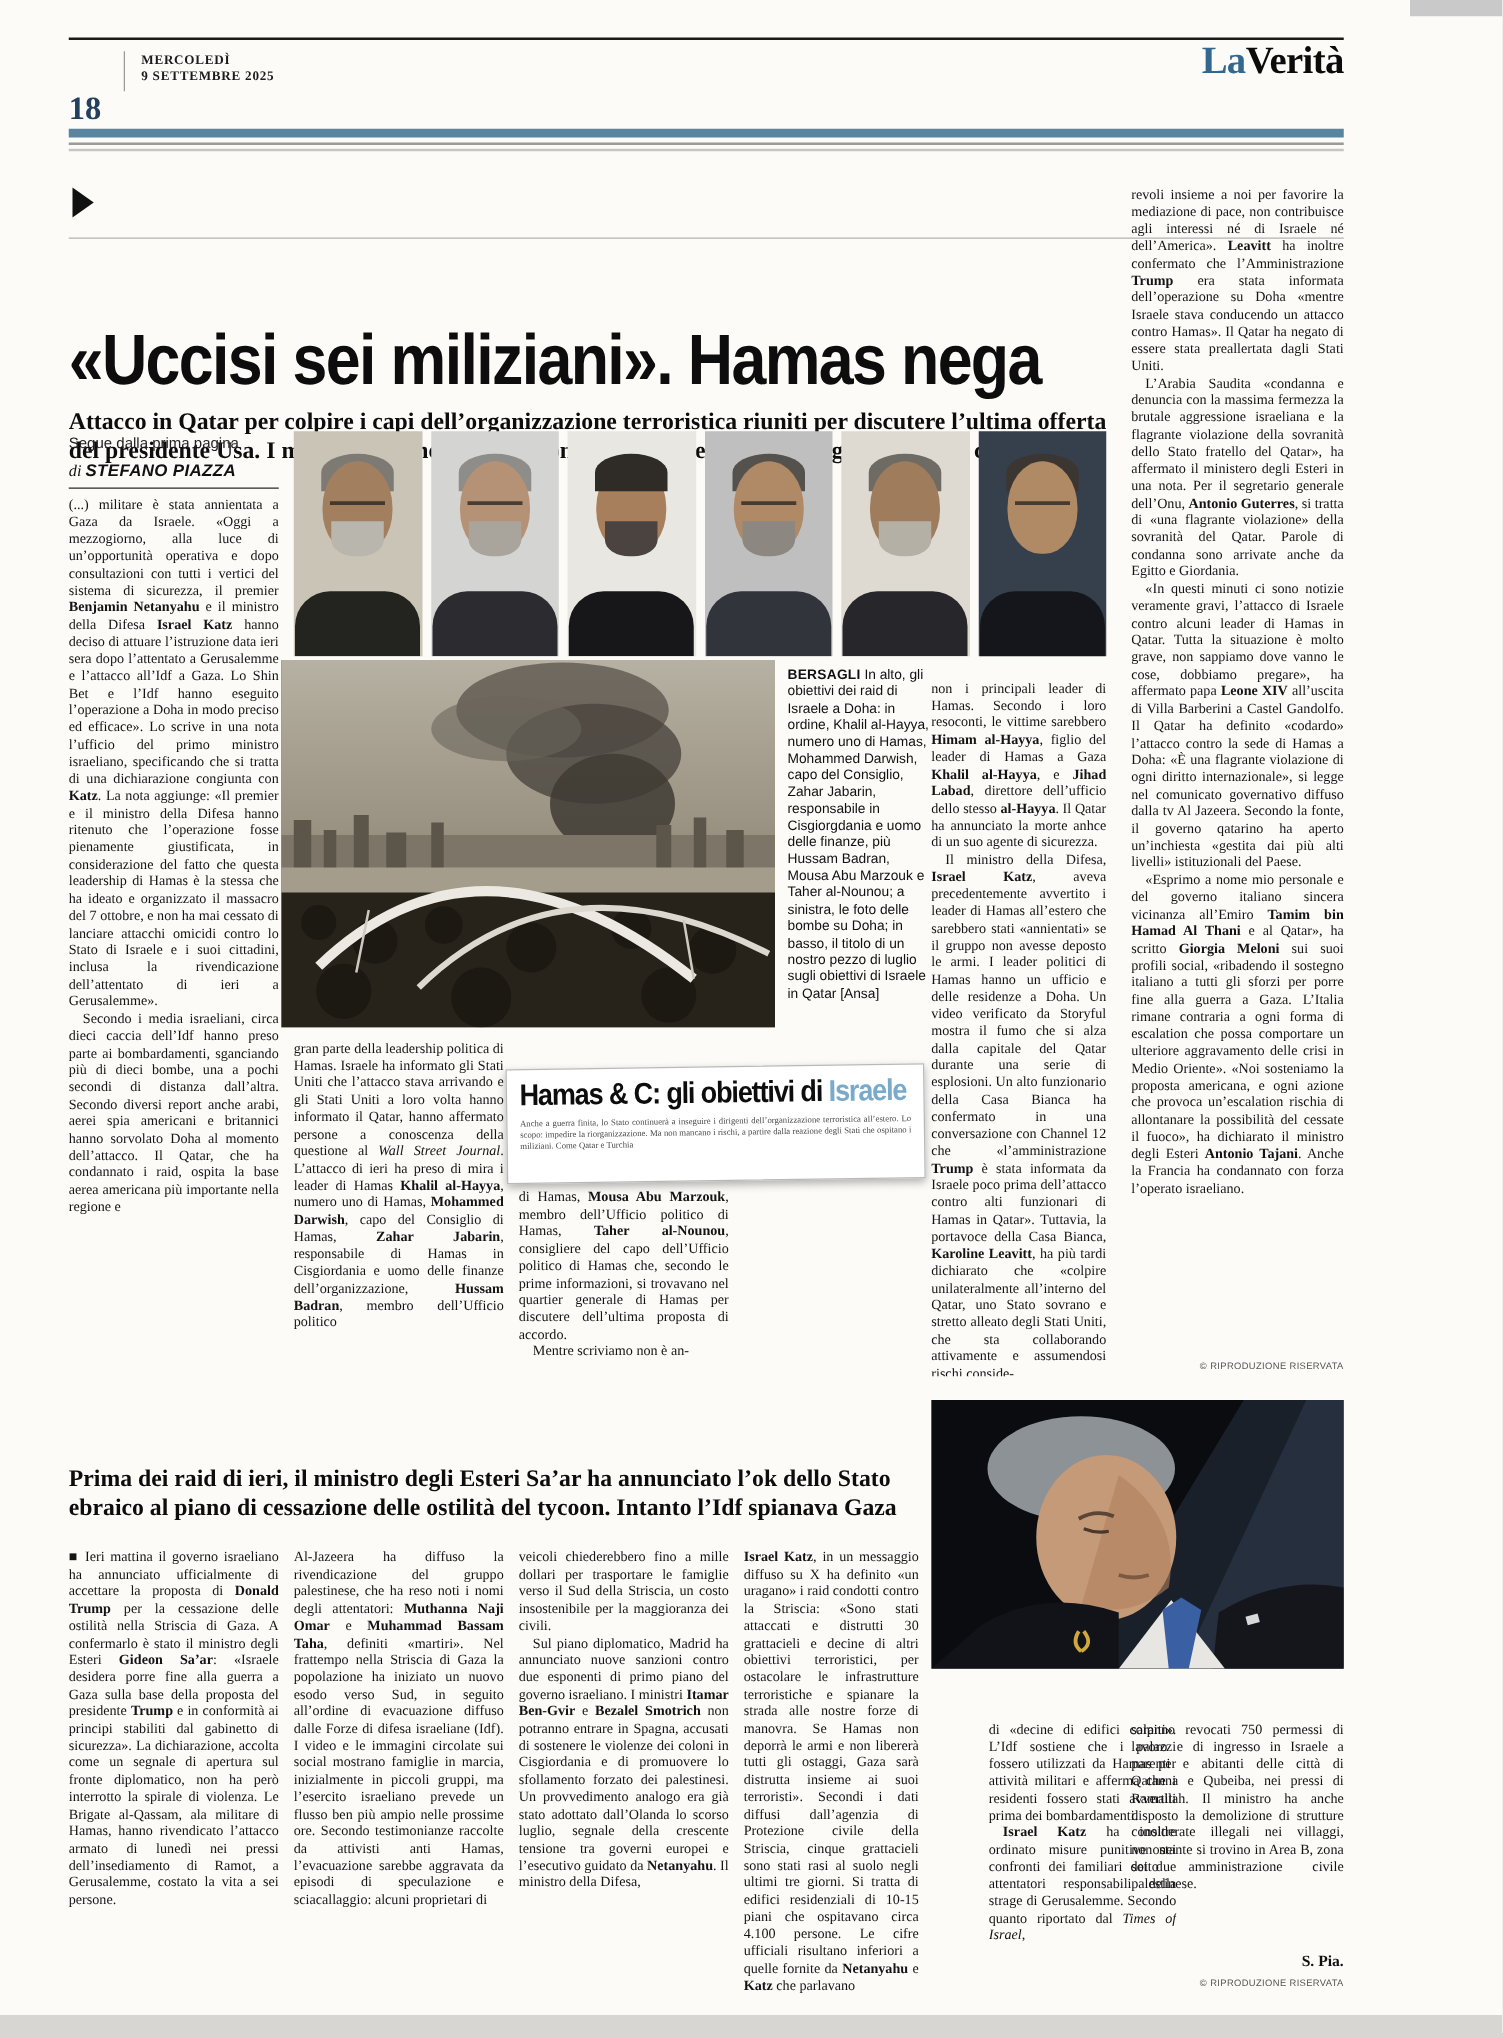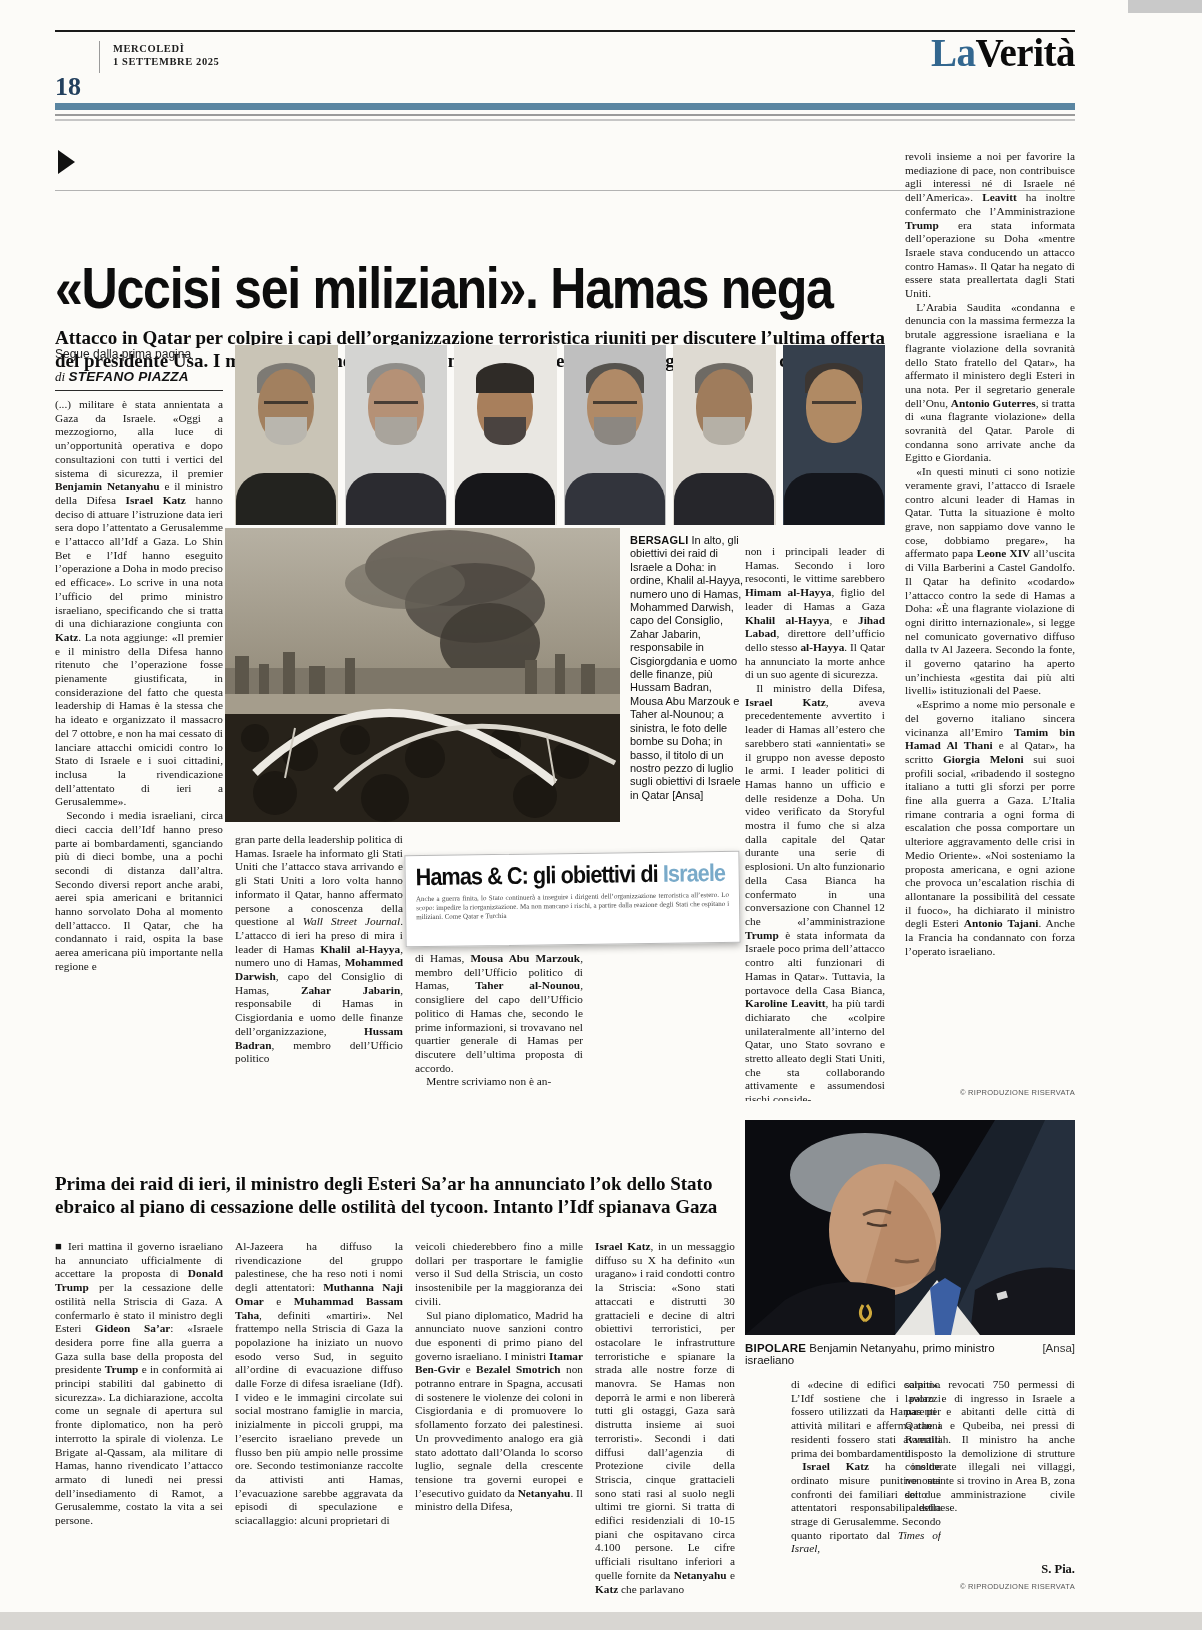--- a/index.html
+++ b/index.html
@@ -5,21 +5,21 @@
   html,body{margin:0;padding:0;background:#e8e8e8;}
   .page{position:relative;width:1202px;height:1630px;margin:0 auto;background:#fcfbf8;
         font-family:"Liberation Serif",serif;color:#111;overflow:hidden;}
   .abs{position:absolute;}
 
   
   .rule-top{background:#1a1a1a;height:2px;}
   .pagenum{font-size:26px;font-weight:bold;color:#23405e;font-family:"Liberation Serif",serif;margin-top:35px;}
   .vdiv{width:1px;background:#9a9a9a;}
   .dateblock{font-size:10.5px;font-weight:bold;letter-spacing:.6px;line-height:13px;color:#1c1c1c;}
-  .logo{font-size:39px;font-weight:bold;text-align:right;letter-spacing:-.5px;}
+  .logo{font-size:31px;font-weight:bold;text-align:right;letter-spacing:-.5px;}
   .logo .la{color:#33678f;}
   .logo .verita{color:#0b0b0b;}
   .blueband{background:#5a85a1;height:7px;}
   .grayline1{background:#9a9a9a;height:2px;}
   .grayline2{background:#c6c6c6;height:2px;}
   .graycorner{background:#c9c9c9;}
   .bottomstrip{background:#d8d6d2;}
 
   
   .kicker-arrow{width:0;height:0;border-left:17px solid #111;border-top:12px solid transparent;border-bottom:12px solid transparent;}
@@ -84,21 +84,21 @@
 <div class="page">
 
   <div class="abs graycorner" style="left:1128px;top:0;width:74px;height:13px;"></div>
   <div class="abs bottomstrip" style="left:0;top:1612px;width:1202px;height:18px;"></div>
 
   <div class="abs rule-top" style="left:55px;top:30px;width:1020px;"></div>
   <div class="abs pagenum" style="left:55px;top:37px;">18</div>
   <div class="abs vdiv" style="left:99px;top:41px;height:32px;"></div>
   <div class="abs dateblock" style="left:113px;top:42px;">
     <div>MERCOLEDÌ</div>
-    <div>1 SETTEMBRE 2025</div>
+    <div>9 SETTEMBRE 2025</div>
   </div>
   <div class="abs logo" style="left:875px;top:30px;width:200px;"><span class="la">La</span><span class="verita">Verità</span></div>
   <div class="abs blueband" style="left:55px;top:103px;width:1020px;"></div>
   <div class="abs grayline1" style="left:55px;top:114px;width:1020px;"></div>
   <div class="abs grayline2" style="left:55px;top:119px;width:1020px;"></div>
 
   <div class="abs kicker-arrow" style="left:58px;top:150px;"></div>
   <div class="abs hairline" style="left:55px;top:190px;width:1020px;"></div>
 
   <div class="abs" style="left:55px;top:260px;width:840px;"><span class="hl hl1">«Uccisi sei miliziani». Hamas nega</span></div>
@@ -231,24 +231,20 @@
       <path d="M122,103 q10,4 20,2" stroke="#4a382c" stroke-width="2.5" fill="none"></path>
       <path d="M150,140 q12,4 24,0" stroke="#7c5a42" stroke-width="3" fill="none"></path>
       <path d="M40,180 Q90,150 150,170 L150,215 L0,215 Z" fill="#121318"></path>
       <path d="M330,215 L330,150 Q280,140 230,170 L225,215 Z" fill="#15161c"></path>
       <polygon points="150,215 192,160 235,215" fill="#e7e6e2"></polygon>
       <polygon points="185,168 200,158 216,168 206,215 190,215" fill="#3b5fa3"></polygon>
       <path d="M118,185 q-6,10 2,16 M122,185 q8,10 -2,16" stroke="#cfa93c" stroke-width="3" fill="none"></path>
       <rect x="252" y="172" width="10" height="7" fill="#d8d8d8" transform="rotate(-15 257 175)"></rect>
     </svg>
   </div>
-  <div class="abs caption2" style="left:745px;top:1342px;width:330px;">
-    <span><span class="cap-label">BIPOLARE</span> <span>Benjamin Netanyahu, primo ministro israeliano</span></span>
-    <span class="credit">[Ansa]</span>
-  </div>
 
   <div class="abs bodycol" style="left:55px;top:1240px;width:168px;height:362px;">■ Ieri mattina il governo israeliano ha annunciato ufficialmente di accettare la proposta di <b>Donald Trump</b> per la cessazione delle ostilità nella Striscia di Gaza. A confermarlo è stato il ministro degli Esteri <b>Gideon Sa’ar</b>: «Israele desidera porre fine alla guerra a Gaza sulla base della proposta del presidente <b>Trump</b> e in conformità ai principi stabiliti dal gabinetto di sicurezza». La dichiarazione, accolta come un segnale di apertura sul fronte diplomatico, non ha però interrotto la spirale di violenza. Le Brigate al-Qassam, ala militare di Hamas, hanno rivendicato l’attacco armato di lunedì nei pressi dell’insediamento di Ramot, a Gerusalemme, costato la vita a sei persone.</div>
   <div class="abs bodycol" style="left:235px;top:1240px;width:168px;height:362px;">Al-Jazeera ha diffuso la rivendicazione del gruppo palestinese, che ha reso noti i nomi degli attentatori: <b>Muthanna Naji Omar</b> e <b>Muhammad Bassam Taha</b>, definiti «martiri». Nel frattempo nella Striscia di Gaza la popolazione ha iniziato un nuovo esodo verso Sud, in seguito all’ordine di evacuazione diffuso dalle Forze di difesa israeliane (Idf). I video e le immagini circolate sui social mostrano famiglie in marcia, inizialmente in piccoli gruppi, ma l’esercito israeliano prevede un flusso ben più ampio nelle prossime ore. Secondo testimonianze raccolte da attivisti anti Hamas, l’evacuazione sarebbe aggravata da episodi di speculazione e sciacallaggio: alcuni proprietari di</div>
   <div class="abs bodycol" style="left:415px;top:1240px;width:168px;height:362px;">veicoli chiederebbero fino a mille dollari per trasportare le famiglie verso il Sud della Striscia, un costo insostenibile per la maggioranza dei civili.
  Sul piano diplomatico, Madrid ha annunciato nuove sanzioni contro due esponenti di primo piano del governo israeliano. I ministri <b>Itamar Ben-Gvir</b> e <b>Bezalel Smotrich</b> non potranno entrare in Spagna, accusati di sostenere le violenze dei coloni in Cisgiordania e di promuovere lo sfollamento forzato dei palestinesi. Un provvedimento analogo era già stato adottato dall’Olanda lo scorso luglio, segnale della crescente tensione tra governi europei e l’esecutivo guidato da <b>Netanyahu</b>. Il ministro della Difesa,</div>
   <div class="abs bodycol" style="left:595px;top:1240px;width:140px;height:362px;"><b>Israel Katz</b>, in un messaggio diffuso su X ha definito «un uragano» i raid condotti contro la Striscia: «Sono stati attaccati e distrutti 30 grattacieli e decine di altri obiettivi terroristici, per ostacolare le infrastrutture terroristiche e spianare la strada alle nostre forze di manovra. Se Hamas non deporrà le armi e non libererà tutti gli ostaggi, Gaza sarà distrutta insieme ai suoi terroristi». Secondi i dati diffusi dall’agenzia di Protezione civile della Striscia, cinque grattacieli sono stati rasi al suolo negli ultimi tre giorni. Si tratta di edifici residenziali di 10-15 piani che ospitavano circa 4.100 persone. Le cifre ufficiali risultano inferiori a quelle fornite da <b>Netanyahu</b> e <b>Katz</b> che parlavano</div>
   <div class="abs bodycol" style="left:745px;top:1378px;width:150px;height:190px;margin-left:46px;">di «decine di edifici colpiti». L’Idf sostiene che i palazzi fossero utilizzati da Hamas per attività militari e afferma che i residenti fossero stati avvertiti prima dei bombardamenti.
  <b>Israel Katz</b> ha inoltre ordinato misure punitive nei confronti dei familiari dei due attentatori responsabili della strage di Gerusalemme. Secondo quanto riportato dal <i>Times of Israel</i>,</div>
   <div class="abs bodycol" style="left:905px;top:1378px;width:170px;height:186px;">saranno revocati 750 permessi di lavoro e di ingresso in Israele a parenti e abitanti delle città di Qatanna e Qubeiba, nei pressi di Ramallah. Il ministro ha anche disposto la demolizione di strutture considerate illegali nei villaggi, nonostante si trovino in Area B, zona sotto amministrazione civile palestinese.</div>
   <div class="abs signature" style="left:905px;top:1562px;width:170px;">S. Pia.</div>

